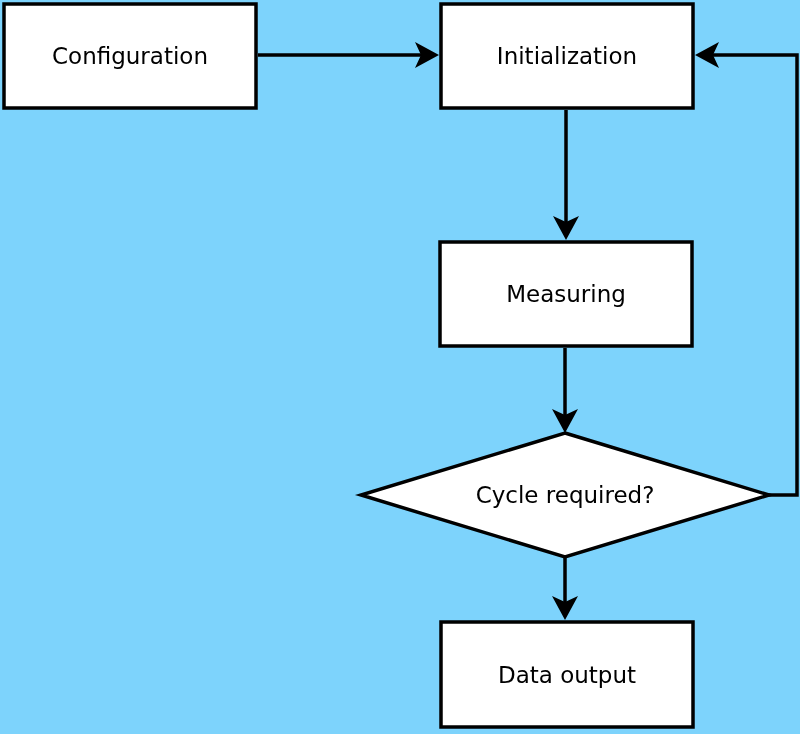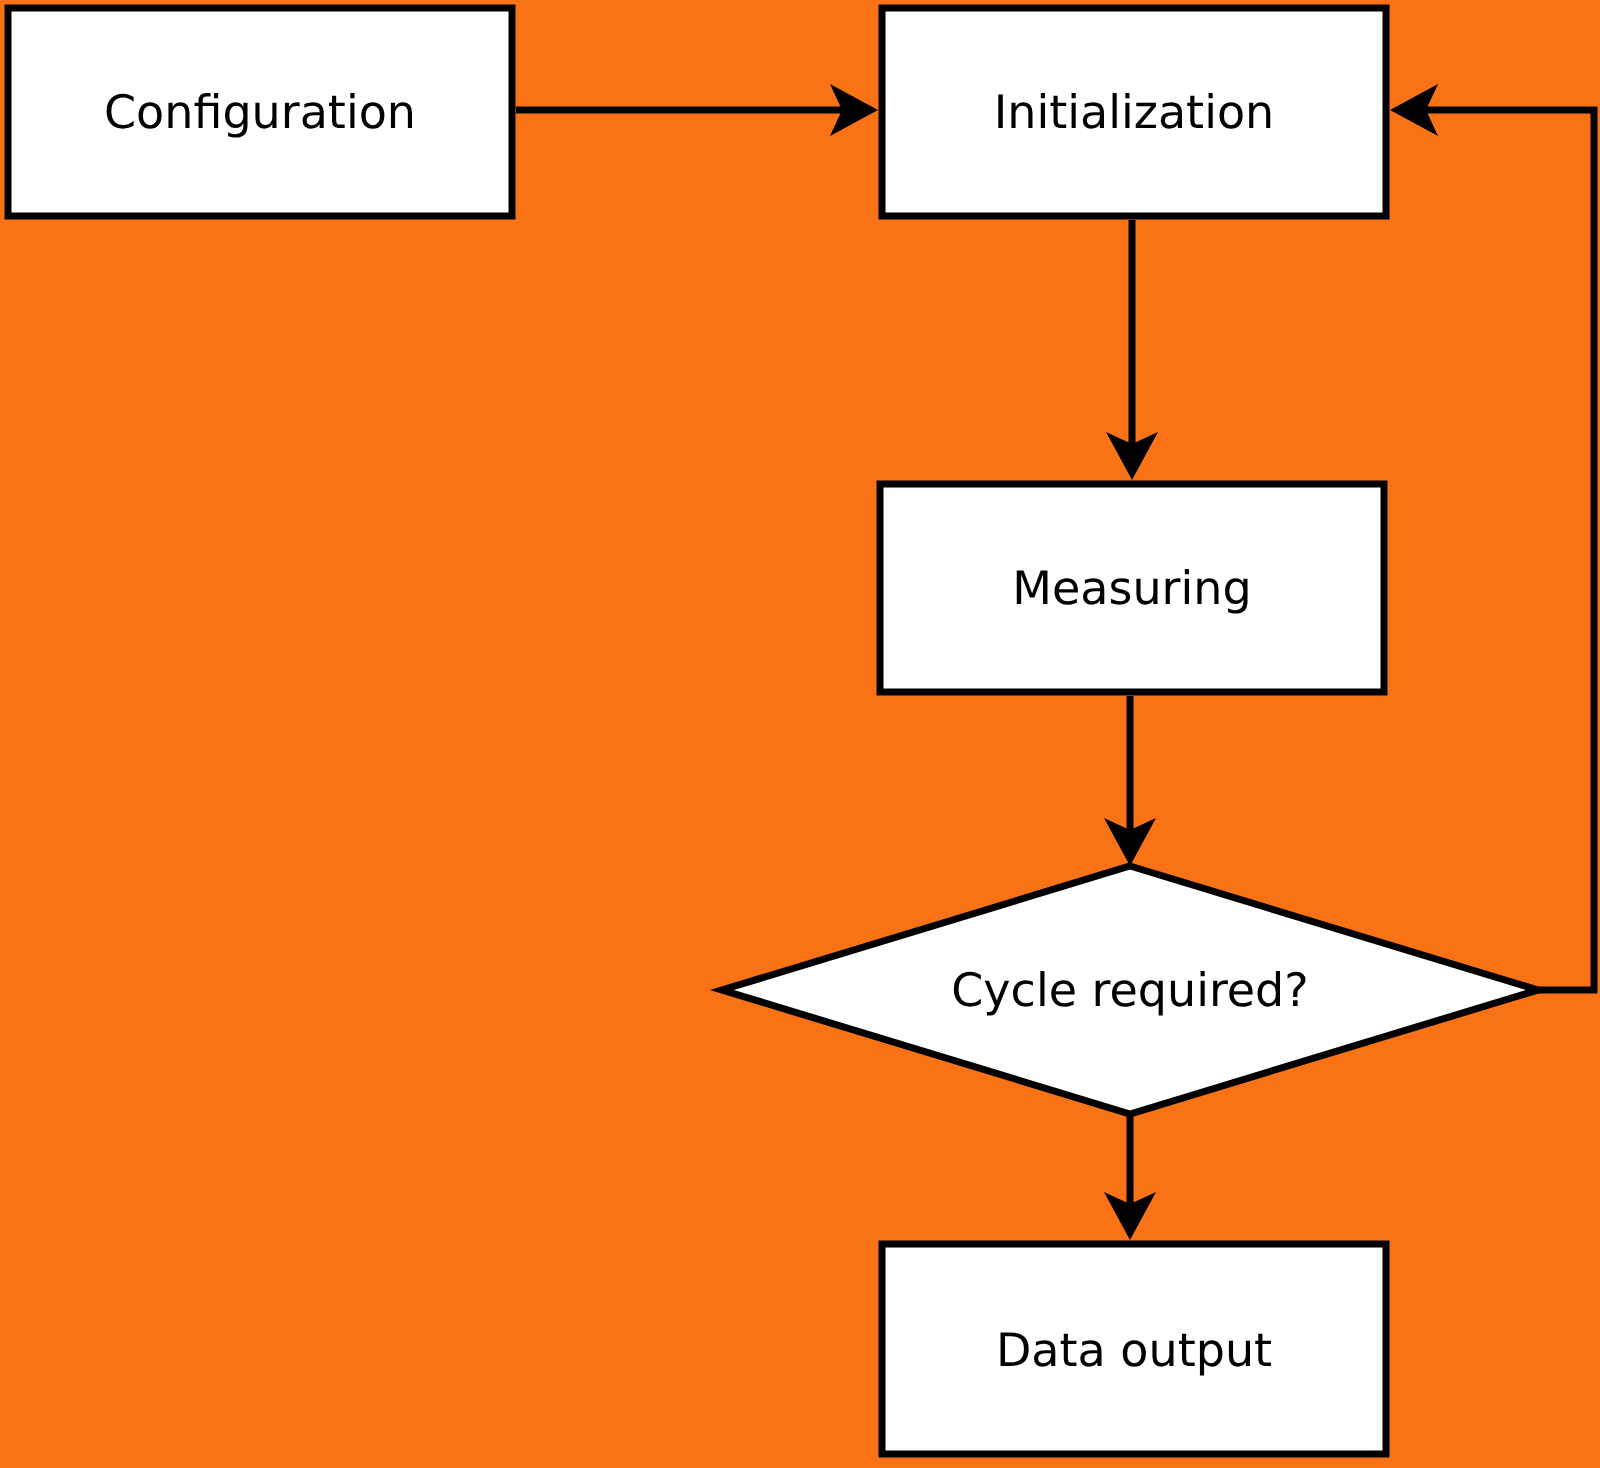--- a/index.html
+++ b/index.html
@@ -4,21 +4,21 @@
 <style>
   html, body {
     margin: 0;
     padding: 0;
     background: #ffffff;
   }
   .canvas-wrap {
     position: relative;
     width: 800px;
     height: 734px;
-    background: #f97316;
+    background: #7dd3fc;
     overflow: hidden;
   }
   svg {
     display: block;
   }
   .node-shape {
     fill: #ffffff;
     stroke: #000000;
     stroke-width: 3.5;
   }

